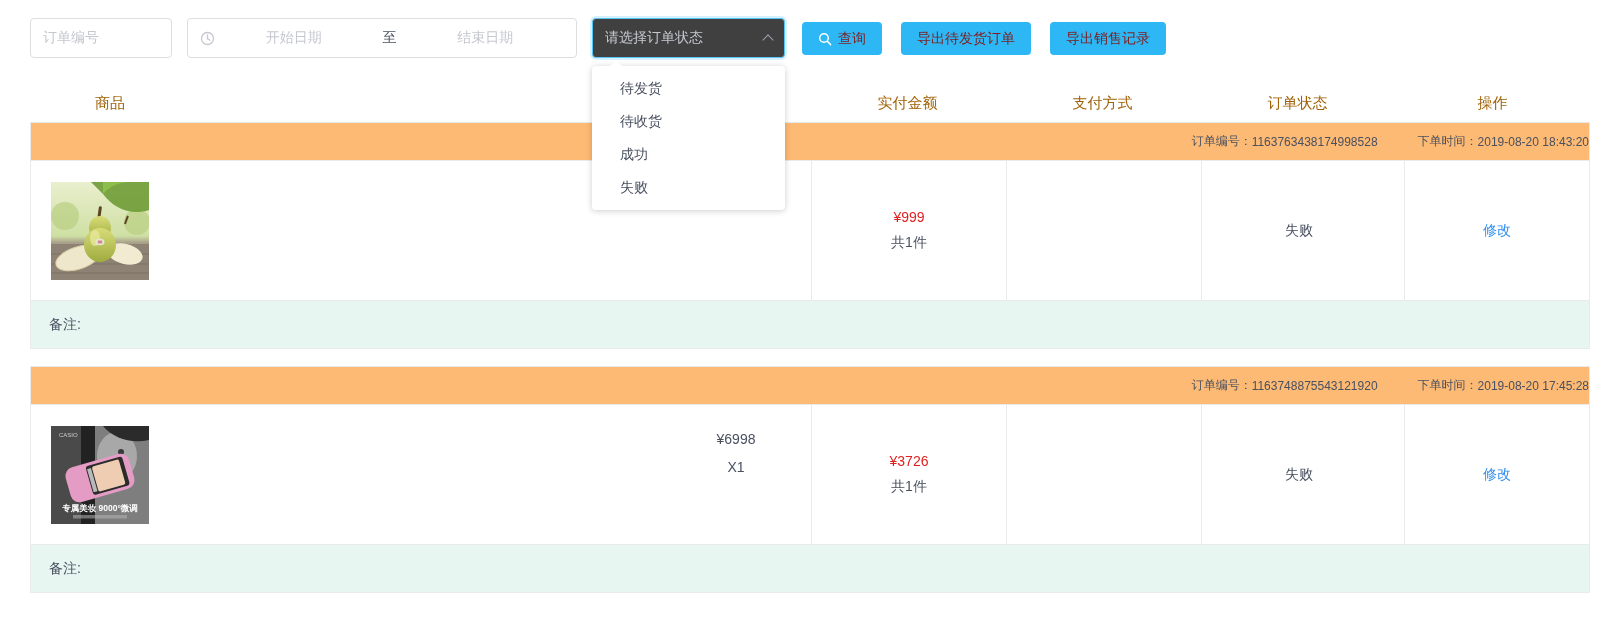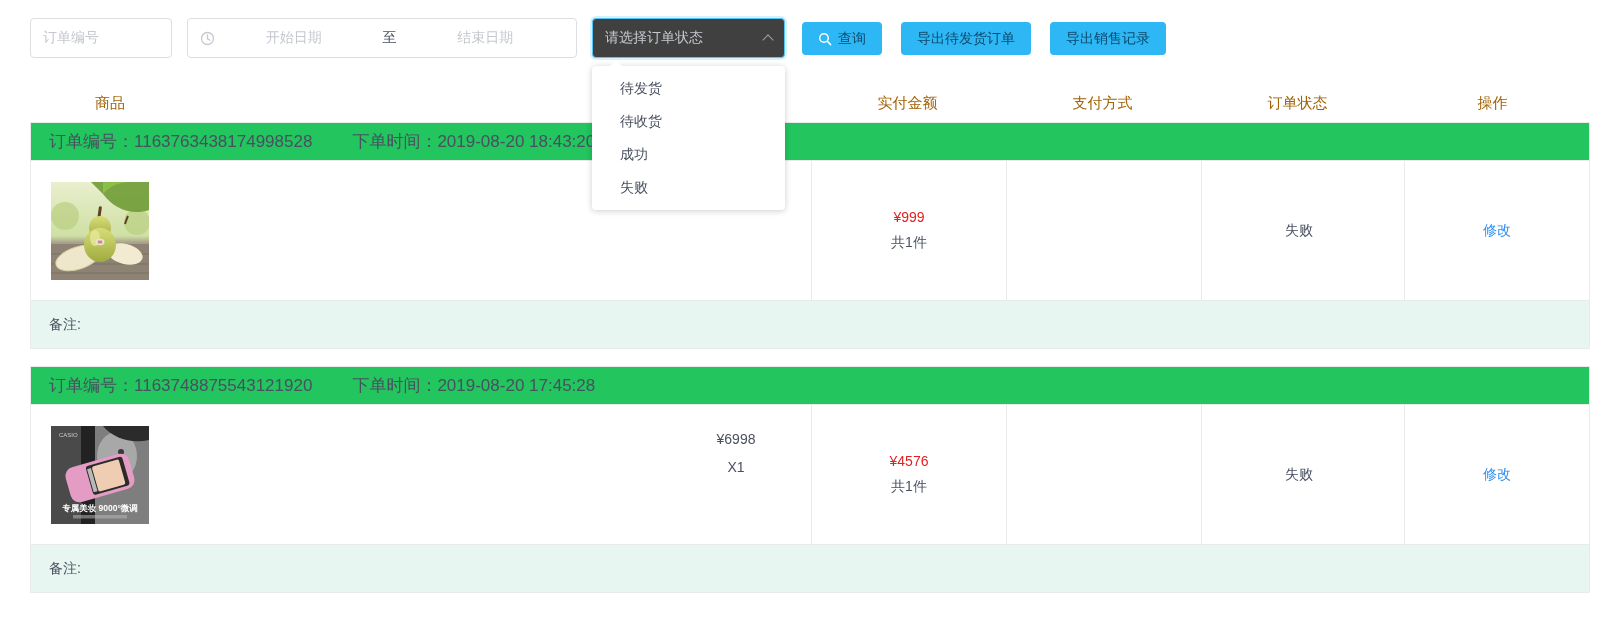--- a/index.html
+++ b/index.html
@@ -27,35 +27,35 @@
   .chevron-up { width:8px; height:8px; border-left:1.5px solid #98a0ac; border-top:1.5px solid #98a0ac;
                 transform:rotate(45deg); margin-top:4px; }
   .dropdown { position:absolute; top:48px; left:0; width:193px; background:#fff;
               border-radius:4px; box-shadow:0 1px 6px rgba(0,0,0,.2); padding:6px 0; z-index:20; }
   .dd-caret { position:absolute; top:-4px; left:20px; width:8px; height:8px; background:#fff;
               transform:rotate(45deg); }
   .dd-item { height:33px; line-height:33px; padding-left:28px; font-size:14px;
              color:#495060; list-style:none; cursor:pointer; }
   .dd-item.active { background:#f3f3f3; }
   .btn { height:33px; margin-top:4px; padding:0 16px; border:none; border-radius:4px;
-         background:#2db7f5; color:#0c4a6e; font-size:14px; cursor:pointer;
+         background:#2db7f5; color:#7f1d1d; font-size:14px; cursor:pointer;
          display:inline-flex; align-items:center; gap:6px;
          font-family:"Liberation Sans","DejaVu Sans",sans-serif; }
   .btn + .btn { margin-left:19px; }
   
   .thead { display:flex; align-items:center; width:1560px; margin:27px 0 0 30px;
            height:37px; font-size:15px; color:#a16207; }
   .th-product { width:780px; padding-left:65px; }
   .th { width:195px; text-align:center; }
   .th-op { flex:1; text-align:center; }
   
   .order-card { width:1560px; margin-left:30px; border:1px solid #e8eaec; background:#fff; }
   .order-card.second { margin-top:17px; }
-  .oc-header { height:38px; background:#22c55e; border-bottom:1px solid #e8eaec;
-               display:flex; align-items:center; padding-left:18px; font-size:17px; }
+  .oc-header { height:38px; background:#fdba74; border-bottom:1px solid #e8eaec;
+               display:flex; align-items:center; padding-left:18px; font-size:12px;justify-content:flex-end; }
   .oc-time { margin-left:40px; }
   .oc-body { display:flex; height:139px; }
   .cell-product { width:780px; display:flex; align-items:center; }
   .prod-img { width:98px; height:98px; margin-left:20px; flex:none; }
   .price-box { margin-left:auto; width:150px; text-align:center; align-self:flex-start;
                padding-top:20px; font-size:14px; line-height:28px; }
   .cell { width:195px; border-left:1px solid #e8eaec; display:flex; flex-direction:column;
           align-items:center; justify-content:center; gap:9px; font-size:14px; }
   .cell-action { flex:1;margin-left:8px; }
   .amount-red { color:#e01f1f; }
@@ -218,21 +218,21 @@
           <text x="8" y="11" font-size="6" fill="#cccccc">CASIO</text>
           <text x="49" y="85" font-size="8.5" font-weight="bold" fill="#ffffff" text-anchor="middle">专属美妆 9000°微调</text>
           <rect x="22" y="89" width="54" height="3.5" fill="#b5b5b5" opacity="0.55"></rect>
         </svg>
         <div class="price-box">
           <div>¥6998</div>
           <div>X1</div>
         </div>
       </div>
       <div class="cell">
-        <div class="amount-red">¥4576</div>
+        <div class="amount-red">¥3726</div>
         <div>共1件</div>
       </div>
       <div class="cell">
         <div></div>
       </div>
       <div class="cell">
         <div>失败</div>
       </div>
       <div class="cell cell-action">
         <span class="link">修改</span>

